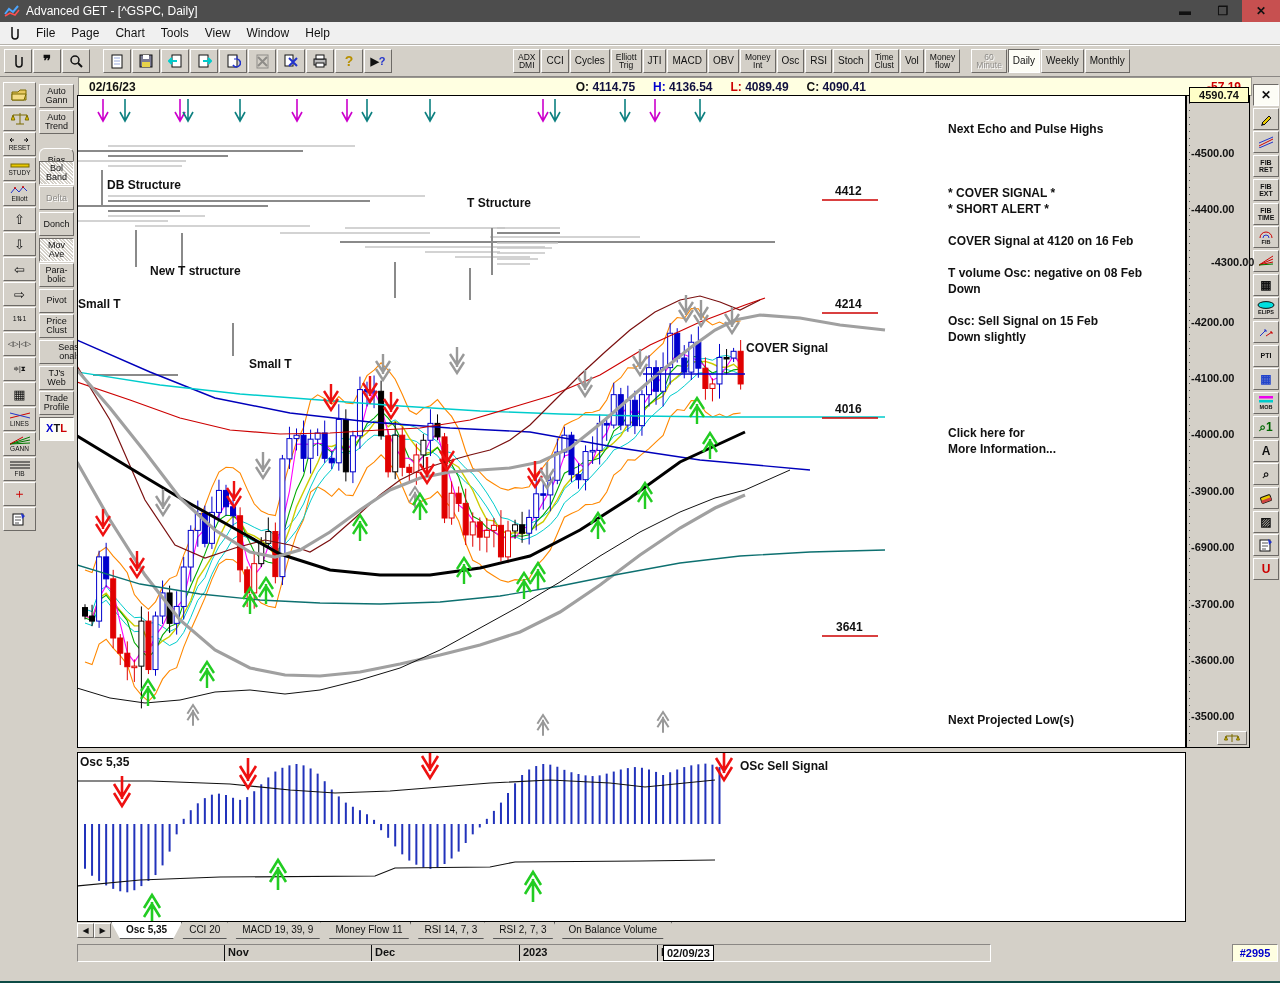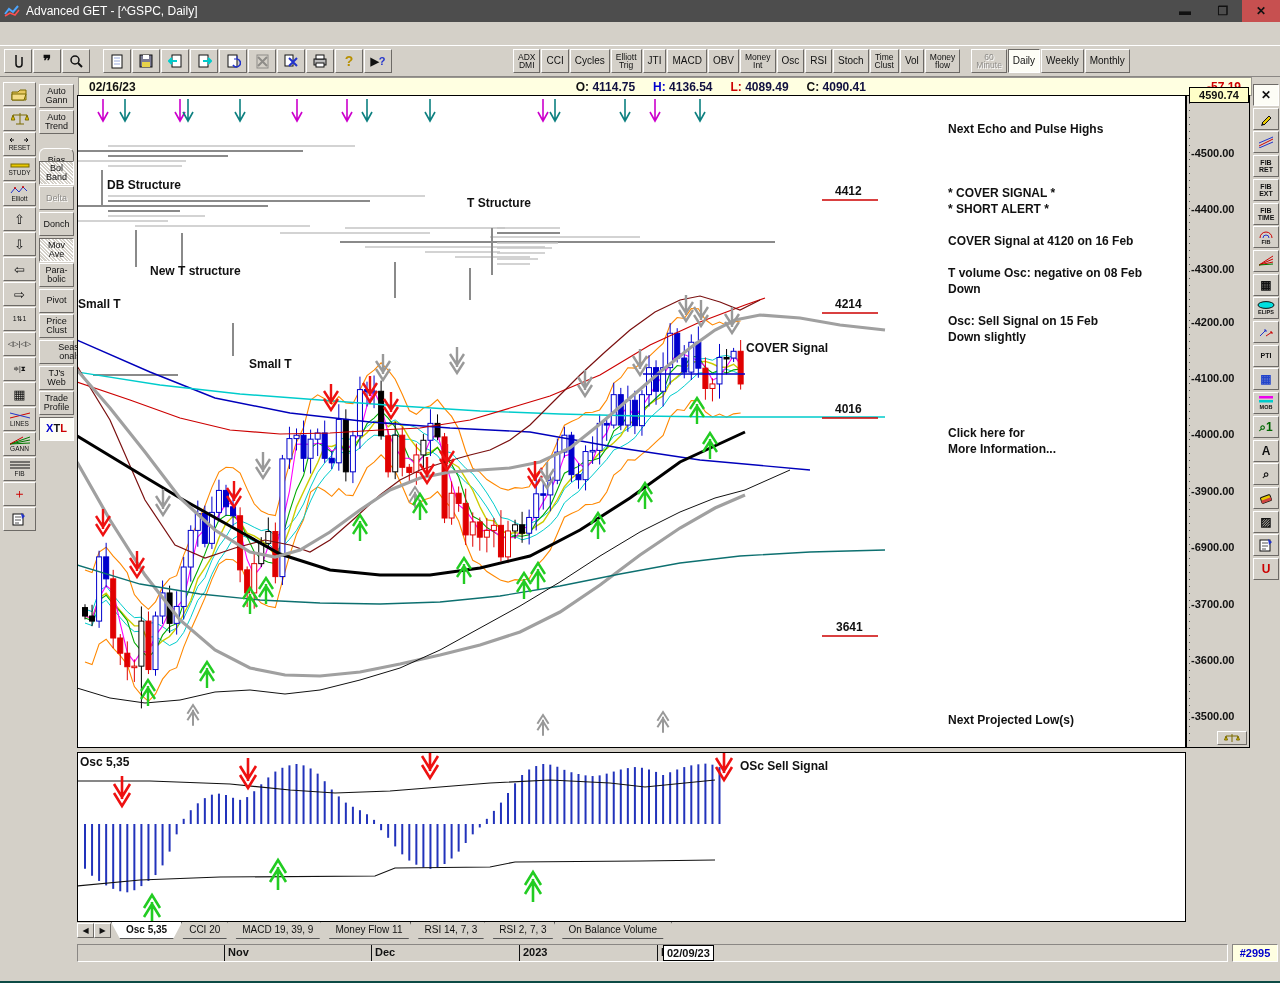--- a/index.html
+++ b/index.html
@@ -63,21 +63,21 @@
   .axis-top-box{position:absolute;left:2px;width:58px;height:14px;background:#ffffc8;border:1px solid #000;
                 font-size:11px;font-weight:bold;text-align:center;line-height:14px;color:#111;}
   
   #tabrow{position:absolute;left:77px;top:922px;width:1173px;height:18px;background:#d4d0c8;display:flex;align-items:flex-start;}
   .tab-nav{width:17px;height:15px;margin-top:1px;font-size:8px;}
   .sheet-tab{height:16px;margin-left:-8px;padding:0 14px;background:#d4d0c8;color:#111;
              font-size:10px;line-height:15px;border:1px solid #555;border-top:none;
              clip-path:polygon(0 0,100% 0,calc(100% - 9px) 100%,9px 100%);}
   .sheet-tab.active{background:#fff;font-weight:bold;z-index:3;position:relative;}
   
-  #timeline{position:absolute;left:77px;top:944px;width:1151px;height:18px;background:#d4d0c8;
+  #timeline{position:absolute;left:77px;top:944px;width:914px;height:18px;background:#d4d0c8;
             border:1px solid;border-color:#8a8784 #fff #fff #8a8784;box-sizing:border-box;}
   .tl-tick{position:absolute;top:0;width:1px;height:16px;background:#111;}
   .tl-label{position:absolute;top:1px;font-size:11px;font-weight:bold;color:#111;}
   #tl-marker{position:absolute;top:0px;height:14px;background:#fff;border:1px solid #000;
              font-size:11px;font-weight:bold;line-height:14px;padding:0 3px;color:#111;}
   #bar-number{position:absolute;left:1232px;top:944px;width:46px;height:18px;background:#ffffe1;
               border:1px solid;border-color:#8a8784 #fff #fff #8a8784;color:#0000cc;
               font-size:11px;font-weight:bold;text-align:center;line-height:16px;box-sizing:border-box;}
   #statusbar{position:absolute;left:0;top:964px;width:1280px;height:17px;background:#d4d0c8;
              border-top:1px solid #fff;font-size:11px;color:#111;}
@@ -99,20 +99,31 @@
       <polyline points="1,11 6,8 11,10 15,5" stroke="#ff5050" stroke-width="1.5" fill="none"></polyline>
     </svg>
     <span id="title-text">Advanced GET - [^GSPC, Daily]</span>
     <div id="caption-buttons">
       <div class="cap-btn">▬</div>
       <div class="cap-btn">❐</div>
       <div class="cap-btn" id="cap-close">✕</div>
     </div>
   </div>
 
+  <div id="menubar">
+    <svg width="14" height="16" style="margin:0 6px 0 8px">
+      <path d="M4 2 v9 a3 3 0 0 0 6 0 V4" stroke="#111" stroke-width="1.5" fill="none"></path>
+    </svg>
+    <div id="menu-items"><span class="menu-item">File</span><span class="menu-item">Page</span><span class="menu-item">Chart</span><span class="menu-item">Tools</span><span class="menu-item">View</span><span class="menu-item">Window</span><span class="menu-item">Help</span></div>
+    <div id="mdi-buttons">
+      <div class="mdi-btn">▬</div>
+      <div class="mdi-btn">❐</div>
+      <div class="mdi-btn">✕</div>
+    </div>
+  </div>
 
   <div id="toolbar">
       <div class="tb-sep" style="width: 4px;"></div>
       <div class="b3 tb-btn">
         <svg width="12" height="16">
           <path d="M4 2 v9 a3 3 0 0 0 6 0 V4" stroke="#111" stroke-width="1.5" fill="none"></path>
         </svg>
       </div>
       <div class="b3 tb-btn">
         <span style="font-size:15px;font-weight:bold">❞</span>
@@ -768,21 +779,21 @@
         <text x="948" y="724" font-size="12" font-weight="bold" fill="#111">Next Projected Low(s)</text>
       </svg>
   </div>
 
   <div id="price-axis">
     <div class="axis-dots"></div>
     <div class="axis-top-box" style="top:-9px">4590.74</div>
     <div id="price-axis-ticks">
         <div class="axis-tick-label" style="top: 51px;">-4500.00</div>
         <div class="axis-tick-label" style="top: 107px;">-4400.00</div>
-        <div class="axis-tick-label" style="top: 167px;">-4300.00</div>
+        <div class="axis-tick-label" style="top: 160px; margin-left: 20px;">-4300.00</div>
         <div class="axis-tick-label" style="top: 220px;">-4200.00</div>
         <div class="axis-tick-label" style="top: 276px;">-4100.00</div>
         <div class="axis-tick-label" style="top: 332px;">-4000.00</div>
         <div class="axis-tick-label" style="top: 389px;">-3900.00</div>
         <div class="axis-tick-label" style="top: 445px;">-6900.00</div>
         <div class="axis-tick-label" style="top: 502px;">-3700.00</div>
         <div class="axis-tick-label" style="top: 558px;">-3600.00</div>
         <div class="axis-tick-label" style="top: 614px;">-3500.00</div>
       </div>
     <div class="b3" style="position:absolute;right:2px;bottom:2px;width:30px;height:14px">

